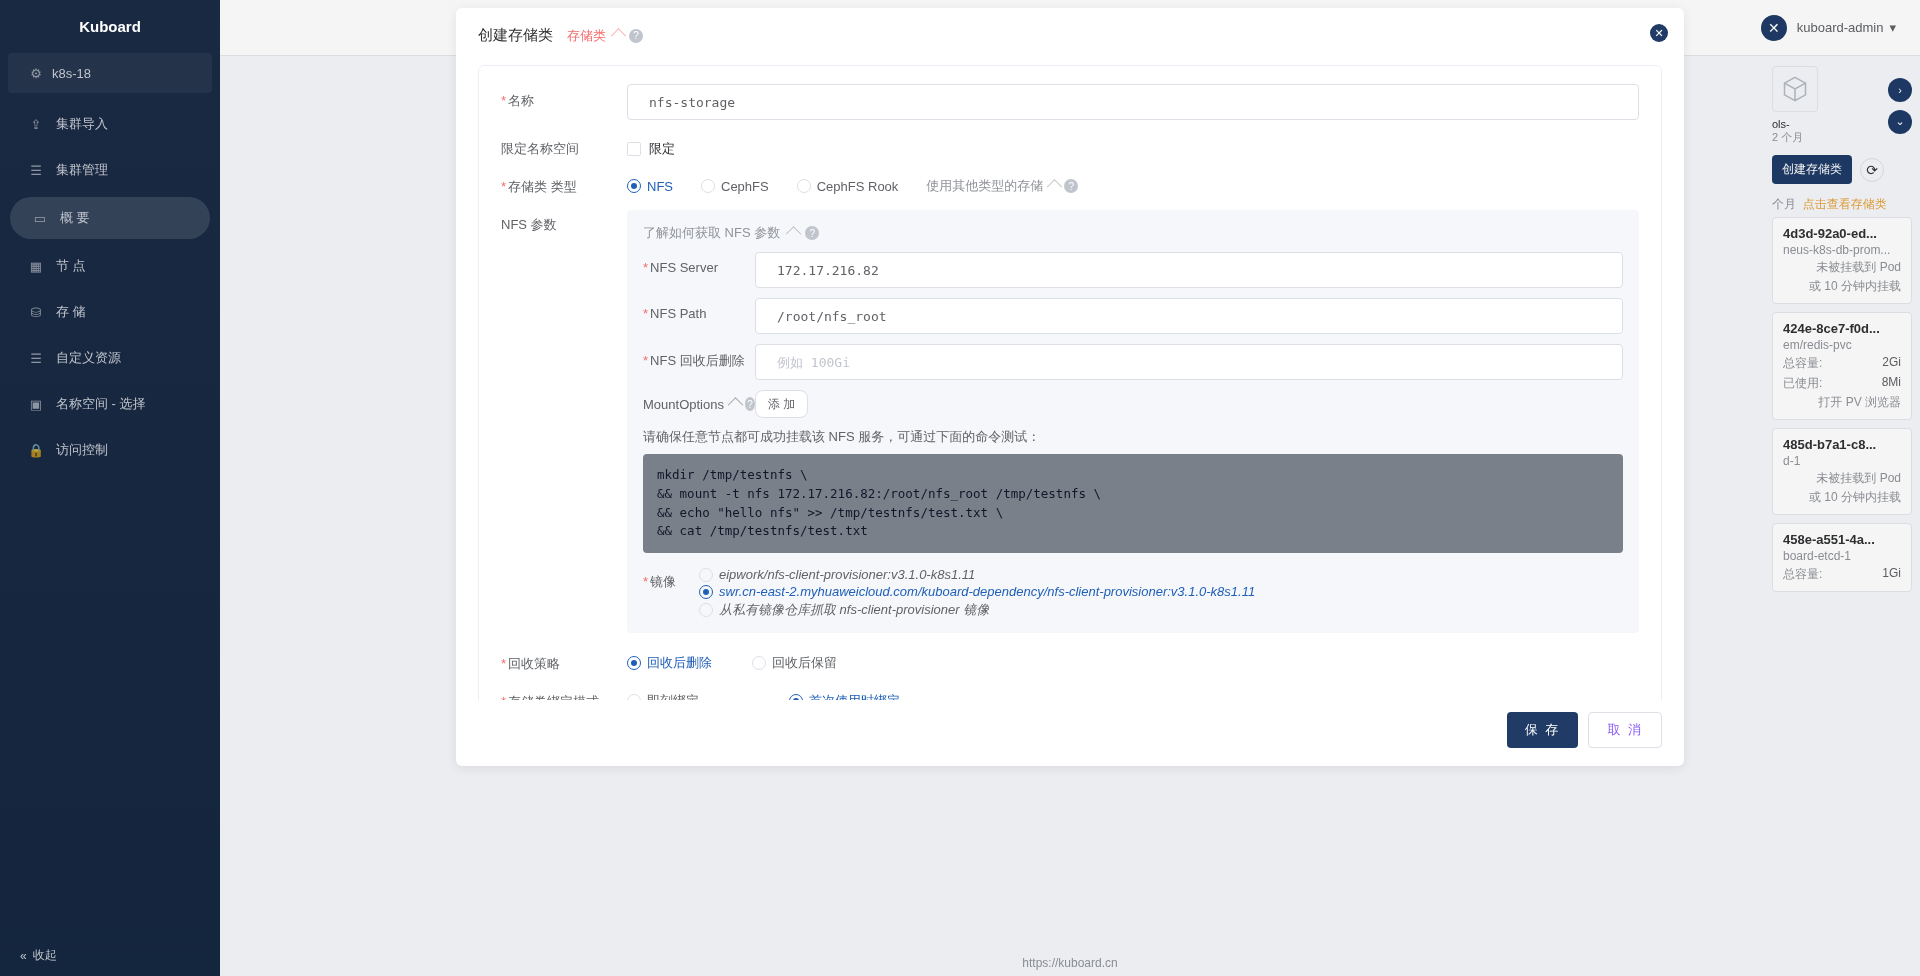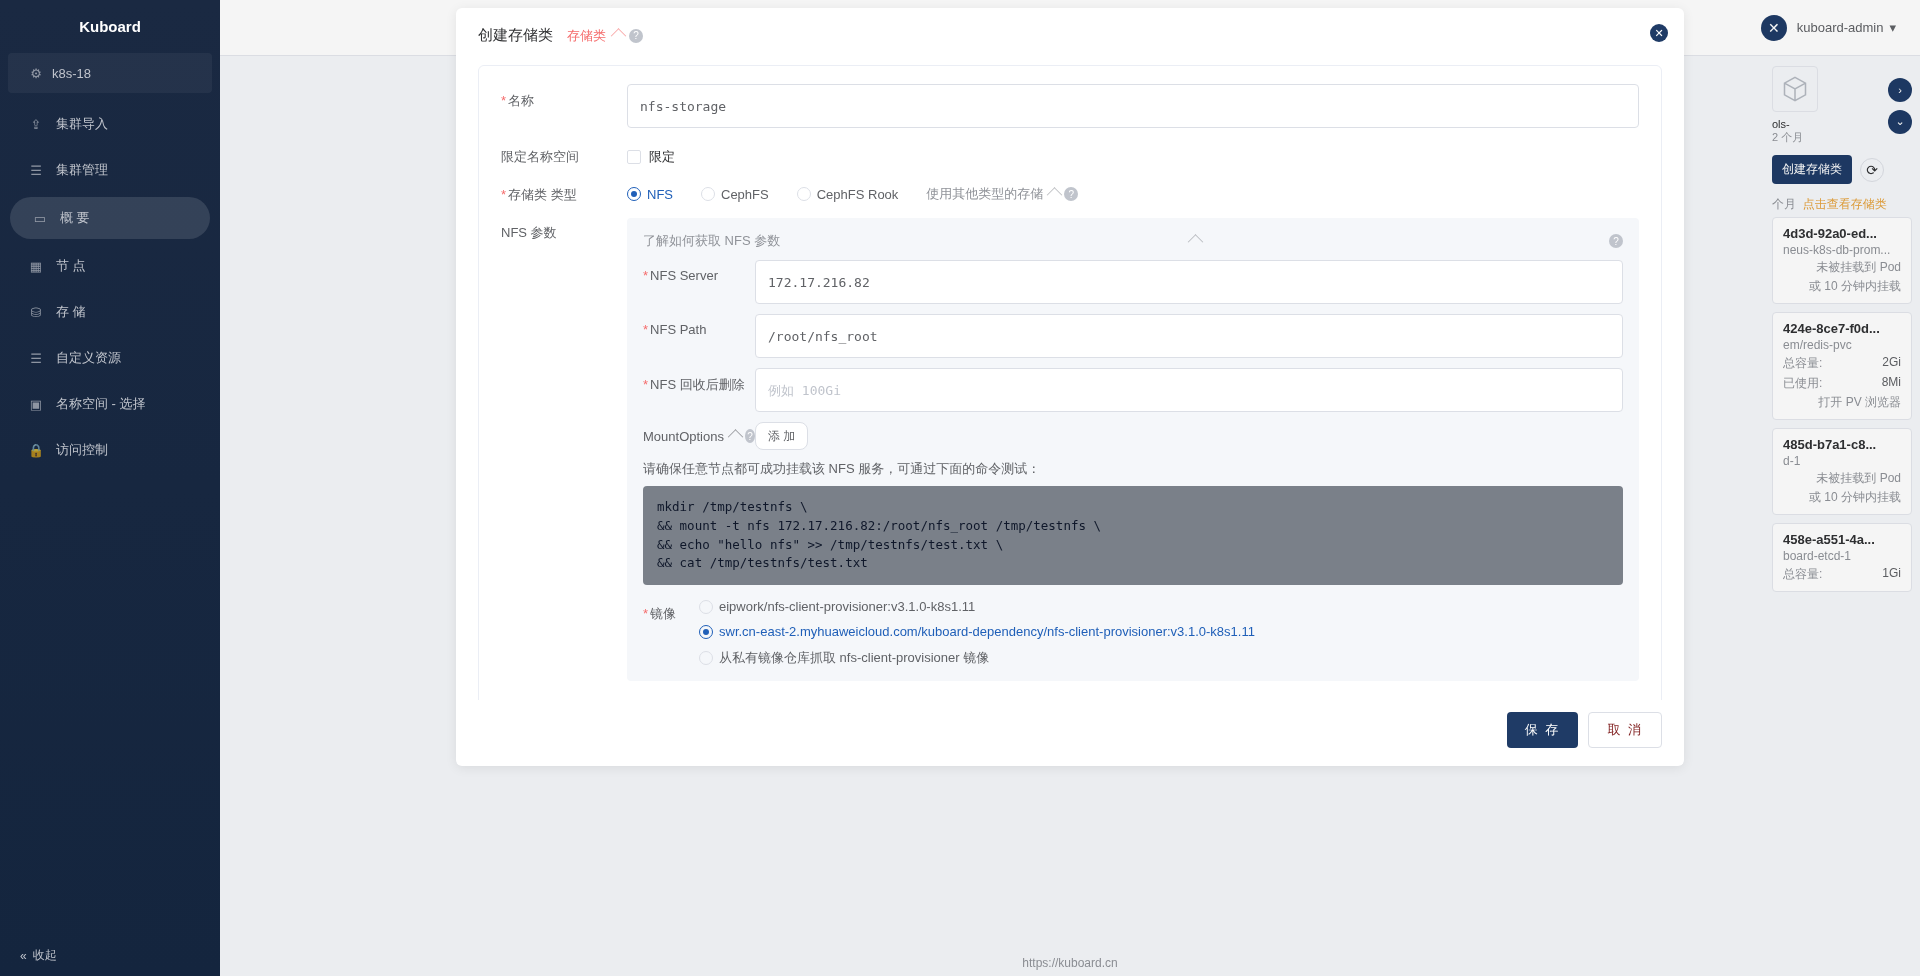--- a/index.html
+++ b/index.html
@@ -26,47 +26,47 @@
     .modal-link { color: #f56c6c; font-size: 13px; display: flex; align-items: center; gap: 5px; }
     .modal-close { position: absolute; right: 16px; top: 16px; width: 18px; height: 18px; border-radius: 50%; background: #1f3b66; color: #fff; display: flex; align-items: center; justify-content: center; cursor: pointer; font-size: 11px; }
     
     .modal-body { padding: 8px 22px 16px; overflow: auto; }
     .form-card { border: 1px solid #ebeef5; border-radius: 6px; padding: 18px 22px; }
     .form-row { display: flex; align-items: flex-start; margin-bottom: 12px; }
     .form-label { width: 126px; padding-top: 8px; font-size: 13px; color: #606266; }
     .form-label .req { color: #f56c6c; margin-right: 2px; }
     .form-content { flex: 1; }
     
-    .input { width: 100%; height: 44px; border: 1px solid #dcdfe6; border-radius: 4px; padding: 0 12px; font-size: 13px; color: #606266; font-family: "Menlo","Consolas",monospace; }
+    .input { width: 100%; height: 36px; border: 1px solid #dcdfe6; border-radius: 4px; padding: 0 21px; font-size: 13px; color: #606266; font-family: "Menlo","Consolas",monospace; }
     .input::placeholder { color: #c0c4cc; font-family: "Menlo","Consolas",monospace; }
     
     .checkbox { display: flex; align-items: center; gap: 8px; padding-top: 8px; font-size: 13px; }
     .check-box { width: 14px; height: 14px; border: 1px solid #dcdfe6; border-radius: 2px; }
     
     .radio-row { display: flex; align-items: center; gap: 28px; padding-top: 7px; }
     .radio { display: flex; align-items: center; gap: 6px; font-size: 13px; color: #606266; cursor: pointer; }
     .radio-dot { width: 14px; height: 14px; border: 1px solid #dcdfe6; border-radius: 50%; display: flex; align-items: center; justify-content: center; }
     .radio.selected { color: #1f5fb8; font-weight: 500; }
     .radio.selected .radio-dot { border-color: #1f5fb8; }
     .radio.selected .radio-dot::after { content: ''; width: 6px; height: 6px; border-radius: 50%; background: #1f5fb8; }
     .radio-sublink { color: #909399; font-size: 13px; display: flex; align-items: center; gap: 4px; }
     
     .section-gray { background: #f5f7fa; border-radius: 4px; padding: 14px 16px; margin-top: 2px; }
     .section-gray .form-row { margin-bottom: 10px; }
     .section-gray .form-label { width: 112px; }
-    .section-hint { color: #909399; font-size: 13px; display: flex; align-items: center; gap: 6px; margin-bottom: 10px; justify-content: space-between; }
+    .section-hint { color: #909399; font-size: 13px; display: flex; align-items: center; gap: 6px; margin-bottom: 10px; }
     .btn-small { height: 28px; padding: 0 12px; border: 1px solid #dcdfe6; background: #fff; border-radius: 8px; font-size: 12px; color: #606266; cursor: pointer; }
     .test-note { color: #606266; font-size: 13px; margin: 10px 0 8px; }
     .code { background: #7a8089; color: #0f172a; border-radius: 4px; padding: 12px 14px; font-family: "Menlo","Consolas",monospace; font-size: 12.5px; line-height: 1.5; white-space: pre; overflow-x: auto; }
     
-    .image-options { display: flex; flex-direction: column; gap: 10px; padding-top: 2px; }
+    .image-options { display: flex; flex-direction: column; gap: 2px; padding-top: 2px; font-style: italic; }
     
     .modal-footer { padding: 12px 22px 18px; display: flex; justify-content: flex-end; gap: 10px; }
     .btn-primary { background: #1f3b66; color: #fff; border: none; padding: 8px 18px; border-radius: 4px; font-size: 13px; cursor: pointer; letter-spacing: 2px; }
-    .btn-default { background: #fff; color: #7f1d1d; border: 1px solid #dcdfe6; padding: 8px 18px; border-radius: 4px; font-size: 13px; cursor: pointer; letter-spacing: 2px; }
+    .btn-default { background: #fff; color: #8b5cf6; border: 1px solid #dcdfe6; padding: 8px 18px; border-radius: 4px; font-size: 13px; cursor: pointer; letter-spacing: 2px; }
     
     .right-panel { position: absolute; right: 0; top: 56px; bottom: 0; width: 156px; padding: 10px 8px; z-index: 50; }
     .rp-head { display: flex; align-items: center; gap: 6px; margin-bottom: 10px; }
     .rp-icon { width: 46px; height: 46px; border: 1px solid #e4e7ed; border-radius: 4px; margin-bottom: 6px; display: flex; align-items: center; justify-content: center; }
     .rp-btns { display: flex; flex-direction: column; gap: 8px; margin-left: auto; }
     .circ { width: 24px; height: 24px; border-radius: 50%; background: #1f3b66; color: #fff; display: flex; align-items: center; justify-content: center; font-size: 11px; }
     .rp-create { margin: 8px 0; display: flex; align-items: center; gap: 8px; }
     .rp-create-btn { background: #1f3b66; color: #fff; border: none; border-radius: 4px; padding: 6px 10px; font-size: 12px; }
     .rp-refresh { width: 24px; height: 24px; border: 1px solid #dcdfe6; border-radius: 50%; display: flex; align-items: center; justify-content: center; }
     .rp-sub { font-size: 12px; color: #909399; padding: 4px 0; }

